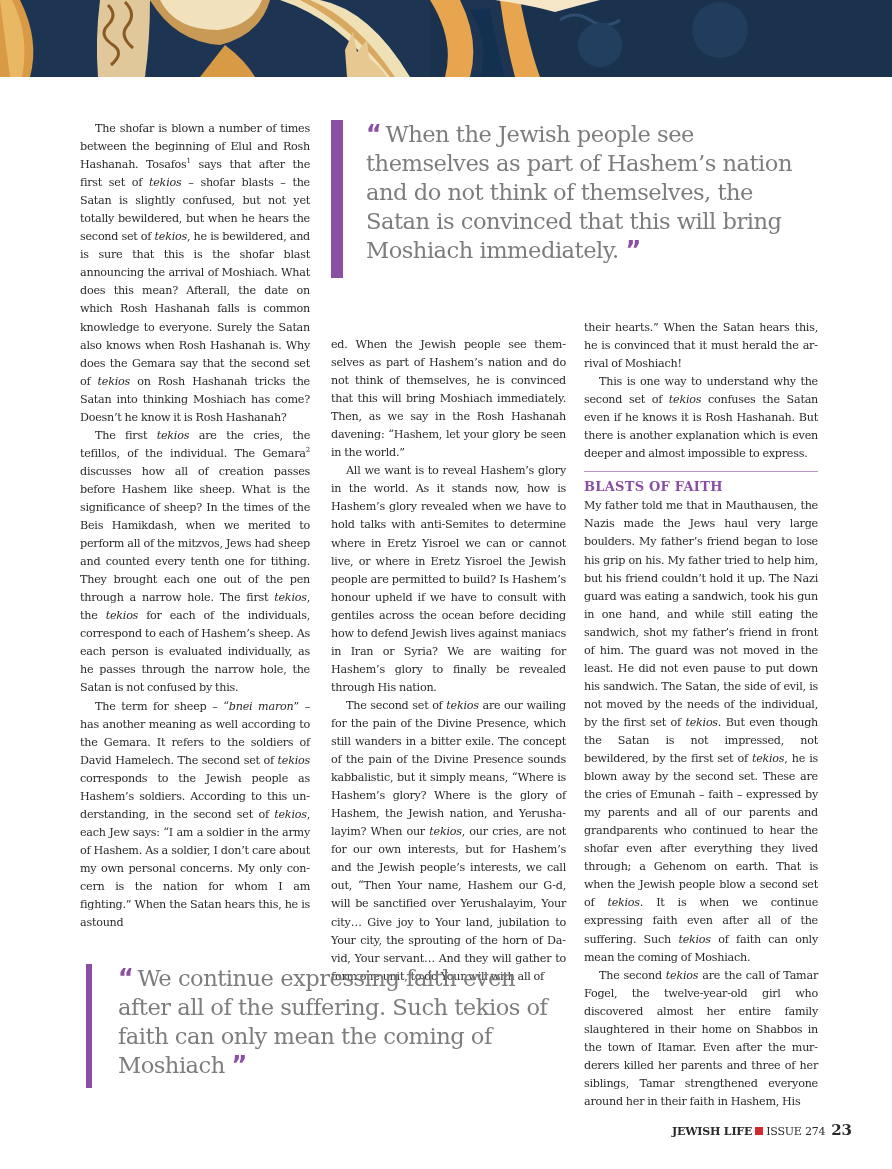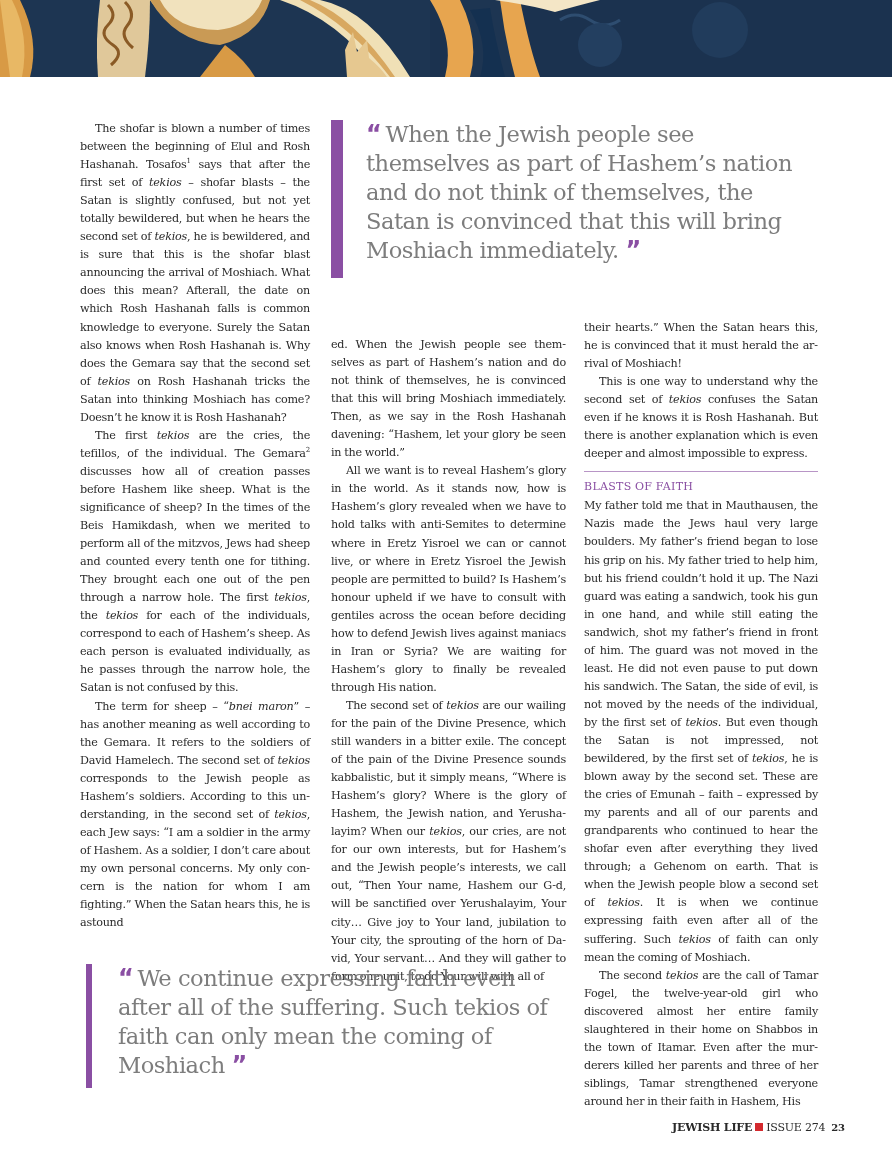--- a/index.html
+++ b/index.html
@@ -19,26 +19,26 @@
   #col1 { left: 80px; top: 120px; width: 230px; }
   #col2 { left: 331px; top: 302px; width: 235px; margin-top: 34px; }
   #col3 { left: 584px; top: 302px; width: 234px; margin-top: 17px; }
 
   .pullquote { position: absolute; border-left: 12px solid #8a4fa3; padding-left: 13px; font-family: "DejaVu Serif", "Liberation Serif", serif; color: #7d7d7d; font-size: 22.6px; line-height: 29px; letter-spacing: -0.5px; }
   .pullquote .qmark { color: #8a4fa3; font-family: "DejaVu Sans", sans-serif; font-weight: bold; font-size: 24px; letter-spacing: -3px; }
   #pq1 { left: 331px; top: 120px; width: 480px; height: 158px; padding-left: 23px; }
   #pq2 { left: 86px; top: 964px; width: 470px; height: 124px; border-left-width: 6px; padding-left: 26px; }
 
   .section-rule { height: 1px; background: #b895c6; margin: 8px 0 6px 0; }
-  .section-head { font-family: "DejaVu Serif", serif; font-weight: normal; color: #8a4fa3; font-size: 11px; line-height: 18px; letter-spacing: 0.3px; margin-bottom: 1px; }
+  .section-head { font-family: "DejaVu Serif", serif; font-weight: bold; color: #8a4fa3; font-size: 13px; line-height: 18px; letter-spacing: 0.3px; margin-bottom: 1px; }
 
   .footer { position: absolute; left: 672px; top: 1121px; font-family: "DejaVu Serif", serif; font-size: 11px; color: #2a2a2a; white-space: nowrap; letter-spacing: -0.2px; }
   .footer .pub { font-weight: bold; text-align: center; }
   .footer .sq { display: inline-block; width: 8px; height: 8px; background: #d42a2f; margin: 0 3px 0 3px; vertical-align: 0px; }
-  .footer .pageno { font-weight: bold; font-size: 10px; margin-left: 6px; }
+  .footer .pageno { font-weight: bold; font-size: 15px; margin-left: 6px; }
 </style>
 </head>
 <body>
 
 <div class="banner">
   <svg width="892" height="77" viewBox="0 0 892 77">
     <rect width="892" height="77" fill="#1d3552"></rect>
     <path d="M0,0 L0,77 L30,77 Q40,40 20,0 Z" fill="#d89a45"></path>
     <path d="M0,0 L10,77 L22,77 Q30,35 12,0 Z" fill="#e8b865"></path>
     <path d="M100,0 Q95,40 98,77 L145,77 Q150,40 150,0 Z" fill="#e0c89a"></path>

